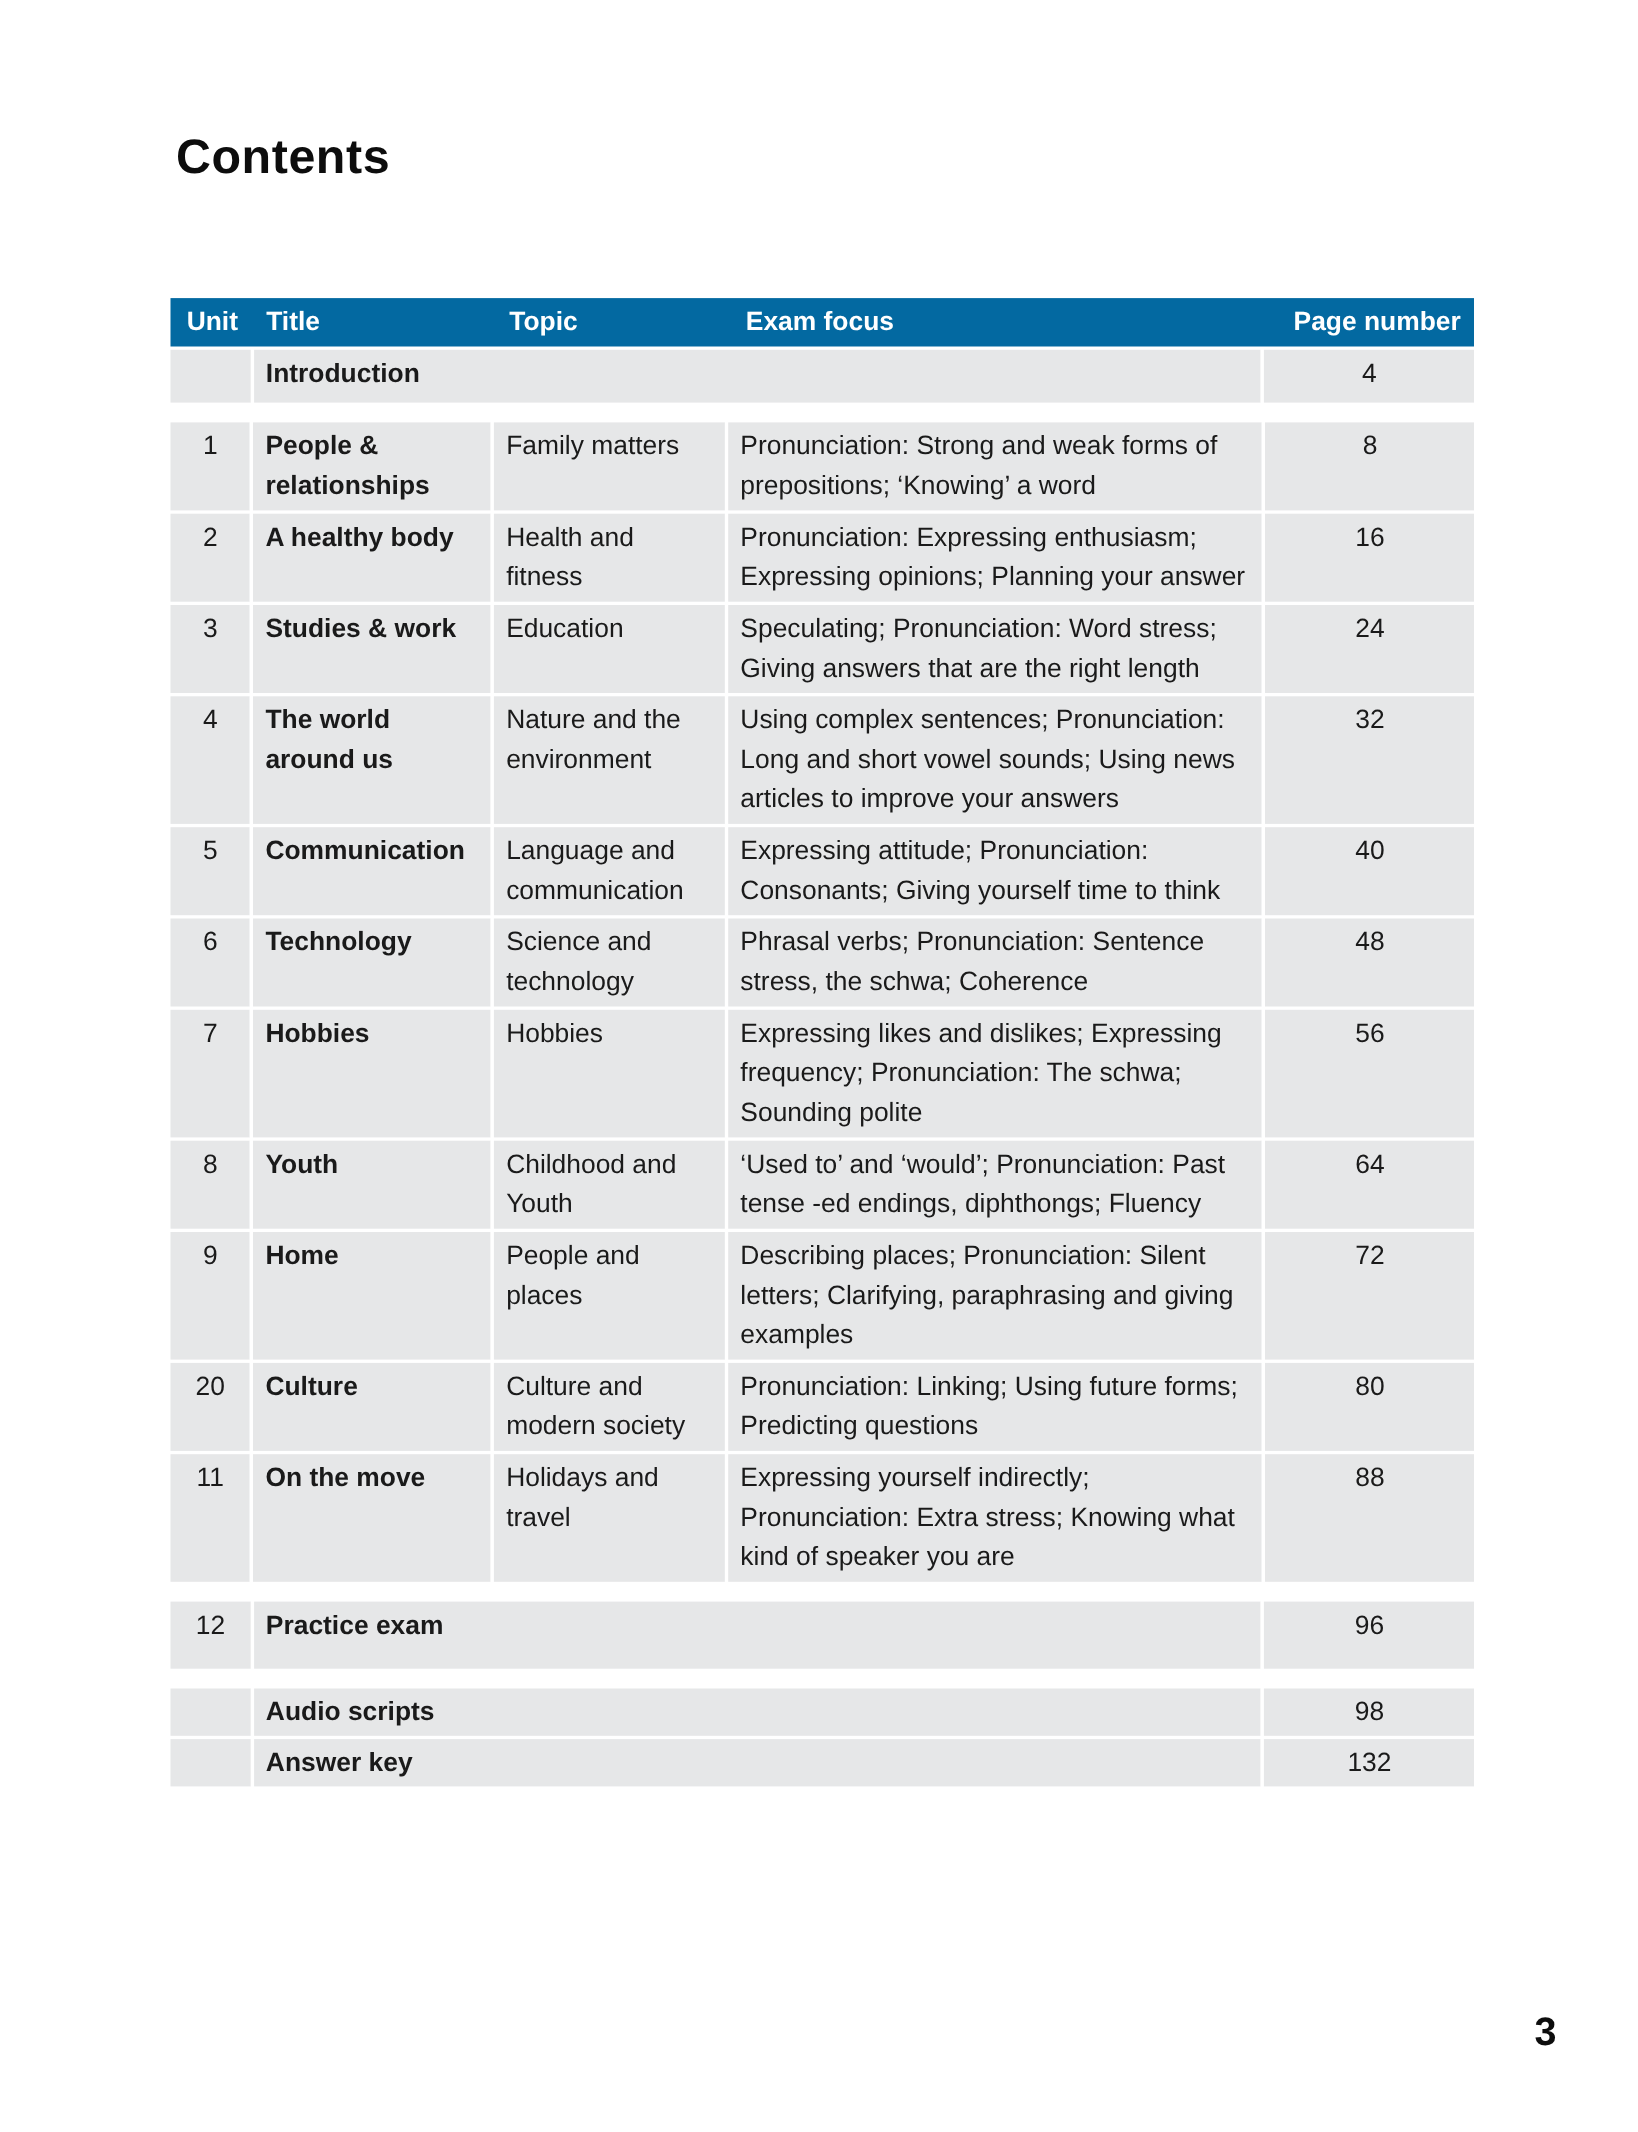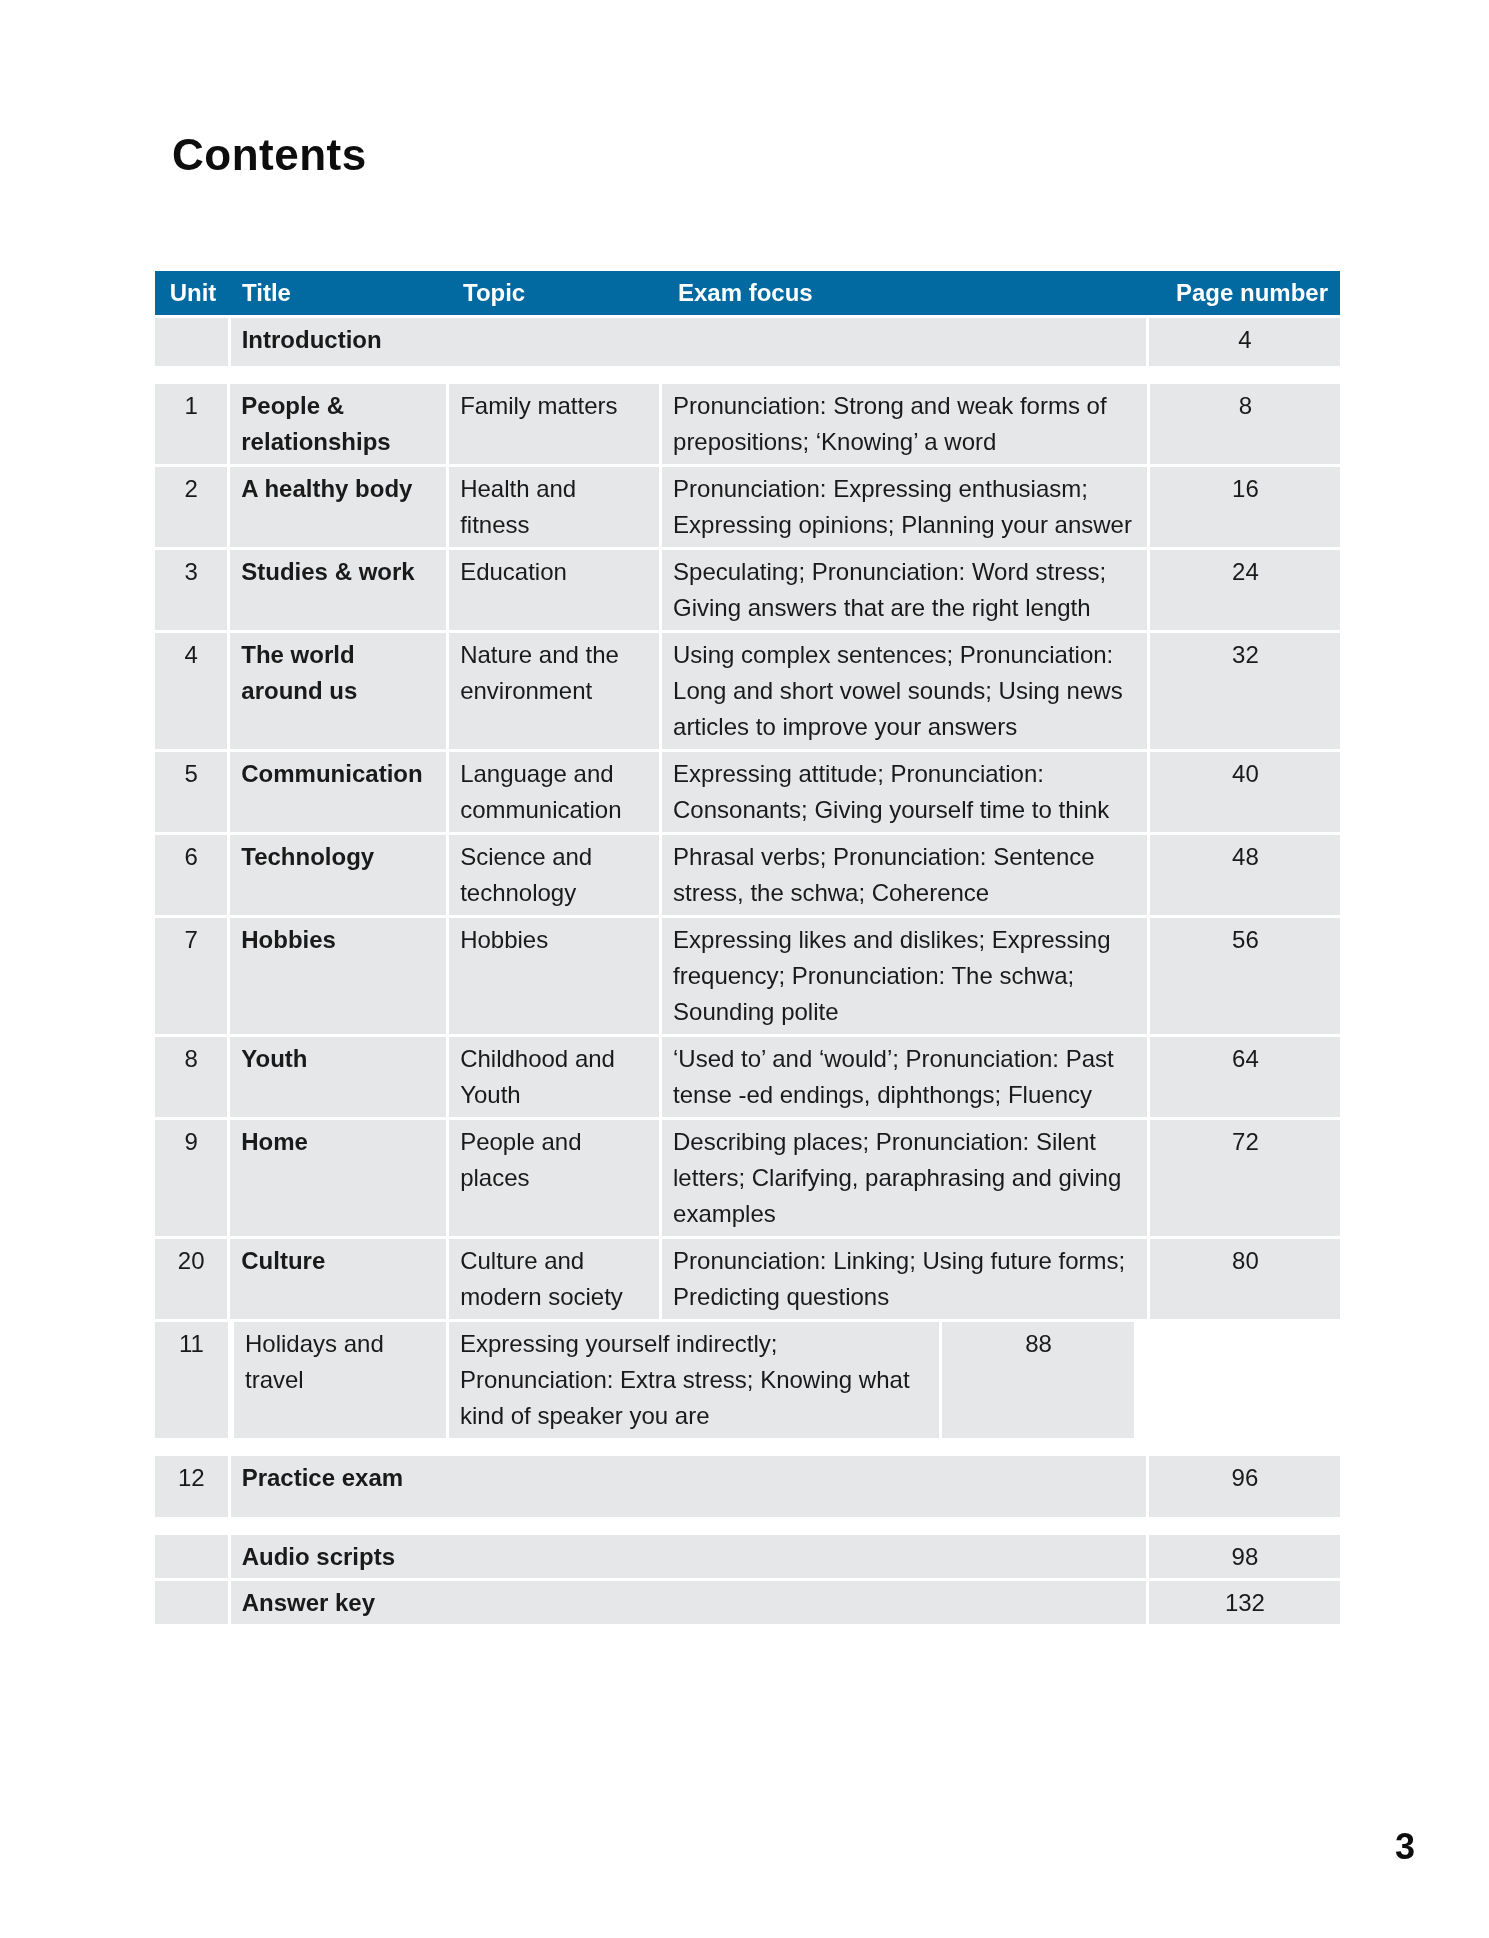--- a/index.html
+++ b/index.html
@@ -1,18 +1,18 @@
 <!DOCTYPE html>
 <html><head>
 <meta charset="utf-8">
 <style>
   html, body { margin: 0; padding: 0; background: #ffffff; }
   body { width: 1489px; height: 1938px; position: relative; overflow: hidden;
          font-family: "Liberation Sans", "DejaVu Sans", sans-serif; color: #1a1a1a; }
-  .page-title { position: absolute; left: 160px; top: 118px; margin: 12px;
+  .page-title { position: absolute; left: 160px; top: 118px; margin: 0;
                 font-size: 44px; font-weight: bold; letter-spacing: 0.5px; color: #0d0d0d; }
   .toc { position: absolute; left: 155px; top: 271px; width: 1185px; }
   .row { display: flex; position: relative; }
   .cell { background: #e6e7e8; box-sizing: border-box; font-size: 24px; line-height: 36px;
           padding: 4px 10px 4px 11px; }
   .c-unit  { width: 73px;  text-align: center; padding-left: 4px; padding-right: 4px; }
   .c-title { width: 218px; font-weight: bold; }
   .c-topic { width: 212px; }
   .c-focus { width: 490px; }
   .c-page  { width: 192px; text-align: center; }
@@ -174,20 +174,21 @@
         <div class="cell c-topic">Culture and modern society</div>
         <div class="gap-v"></div>
         <div class="cell c-focus">Pronunciation: Linking; Using future forms; Predicting questions</div>
         <div class="gap-v"></div>
         <div class="cell c-page">80</div>
       </div>
       <div class="gap-h"></div>
       <div class="row">
         <div class="cell c-unit">11</div>
         <div class="gap-v"></div>
+        <div class="cell c-title">On the move</div>
         <div class="gap-v"></div>
         <div class="cell c-topic">Holidays and travel</div>
         <div class="gap-v"></div>
         <div class="cell c-focus">Expressing yourself indirectly; Pronunciation: Extra stress; Knowing what kind of speaker you are</div>
         <div class="gap-v"></div>
         <div class="cell c-page">88</div>
       </div>
     </div>
 
   <div class="gap-section"></div>

